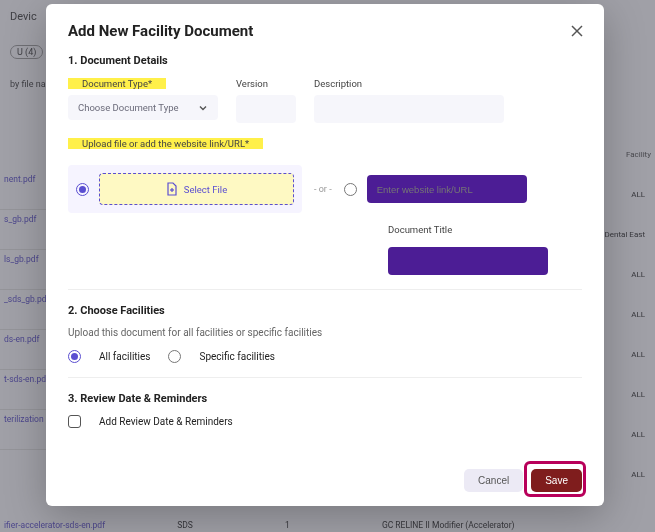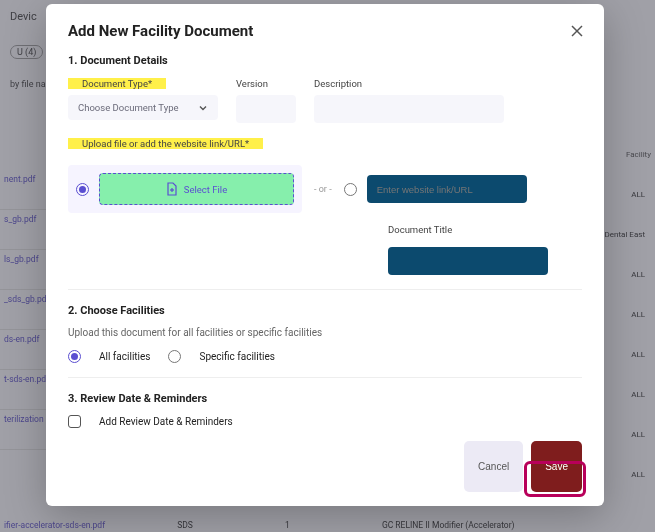--- a/index.html
+++ b/index.html
@@ -180,29 +180,29 @@
     gap: 10px;
   }
   .select-file-btn {
     border: 1.5px dashed #5a4ed1;
     border-radius: 4px;
     color: #5a4ed1;
     font-size: 9.5px;
     padding: 8px 0;
     width: 195px;
     cursor: pointer;
-    background: #86efac;
+    background: #fef9c3;
     display: flex;
     align-items: center;
     justify-content: center;
     gap: 6px;
   }
   .or-text { font-size: 9px; color: #999; }
   .url-input {
-    background: #0c4a6e;
+    background: #4c1d95;
     border-radius: 4px;
     padding: 7px 10px;
     font-size: 9.5px;
     color: #9a9aaa;
     width: 160px;
     border: none;
     outline: none;
     height: 28px;
   }
 
@@ -234,21 +234,21 @@
 
   .footer {
     position: absolute;
     right: 22px;
     bottom: 14px;
     display: flex;
     gap: 8px;
   }
   .btn {
     font-size: 10px;
-    padding: 20px 14px;
+    padding: 6px 14px;
     border-radius: 5px;
     cursor: pointer;
     border: none;
   }
   .btn-cancel { background: #eceaf5; color: #555; }
   .btn-save { background: #7f1d1d; color: #fff; }
   .save-highlight {
     position: absolute;
     right: -4px;
     bottom: -5px;

